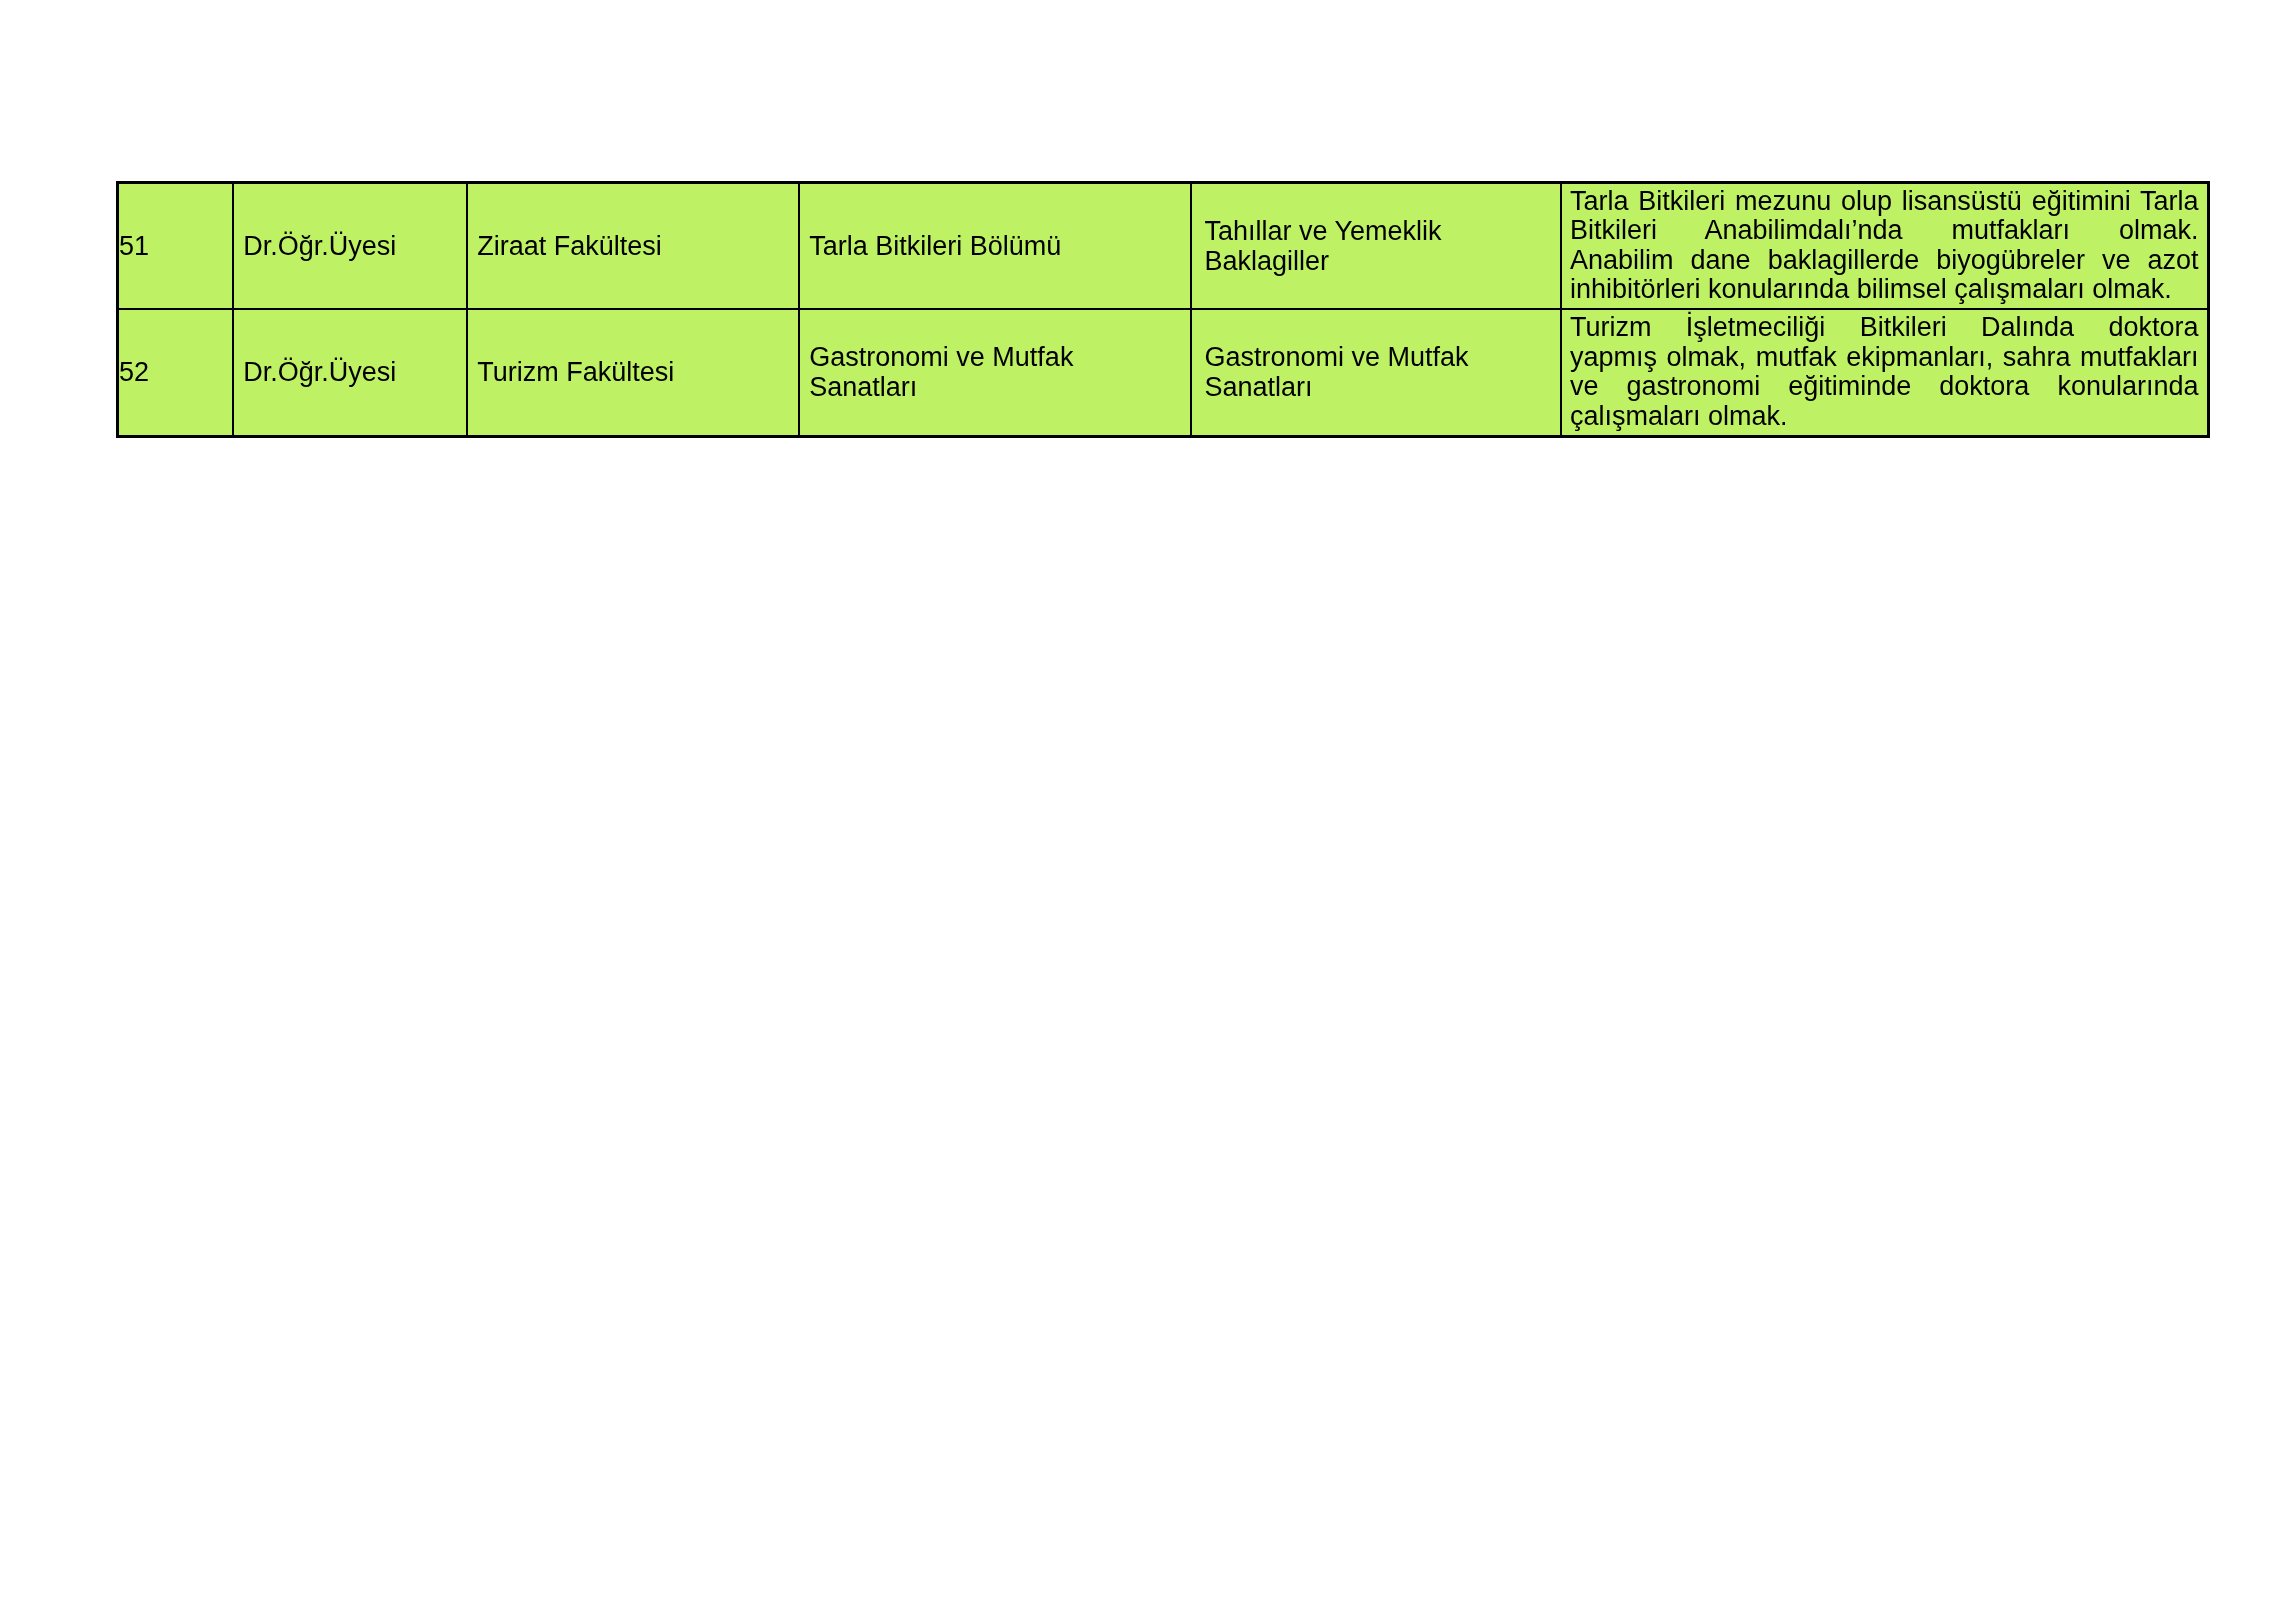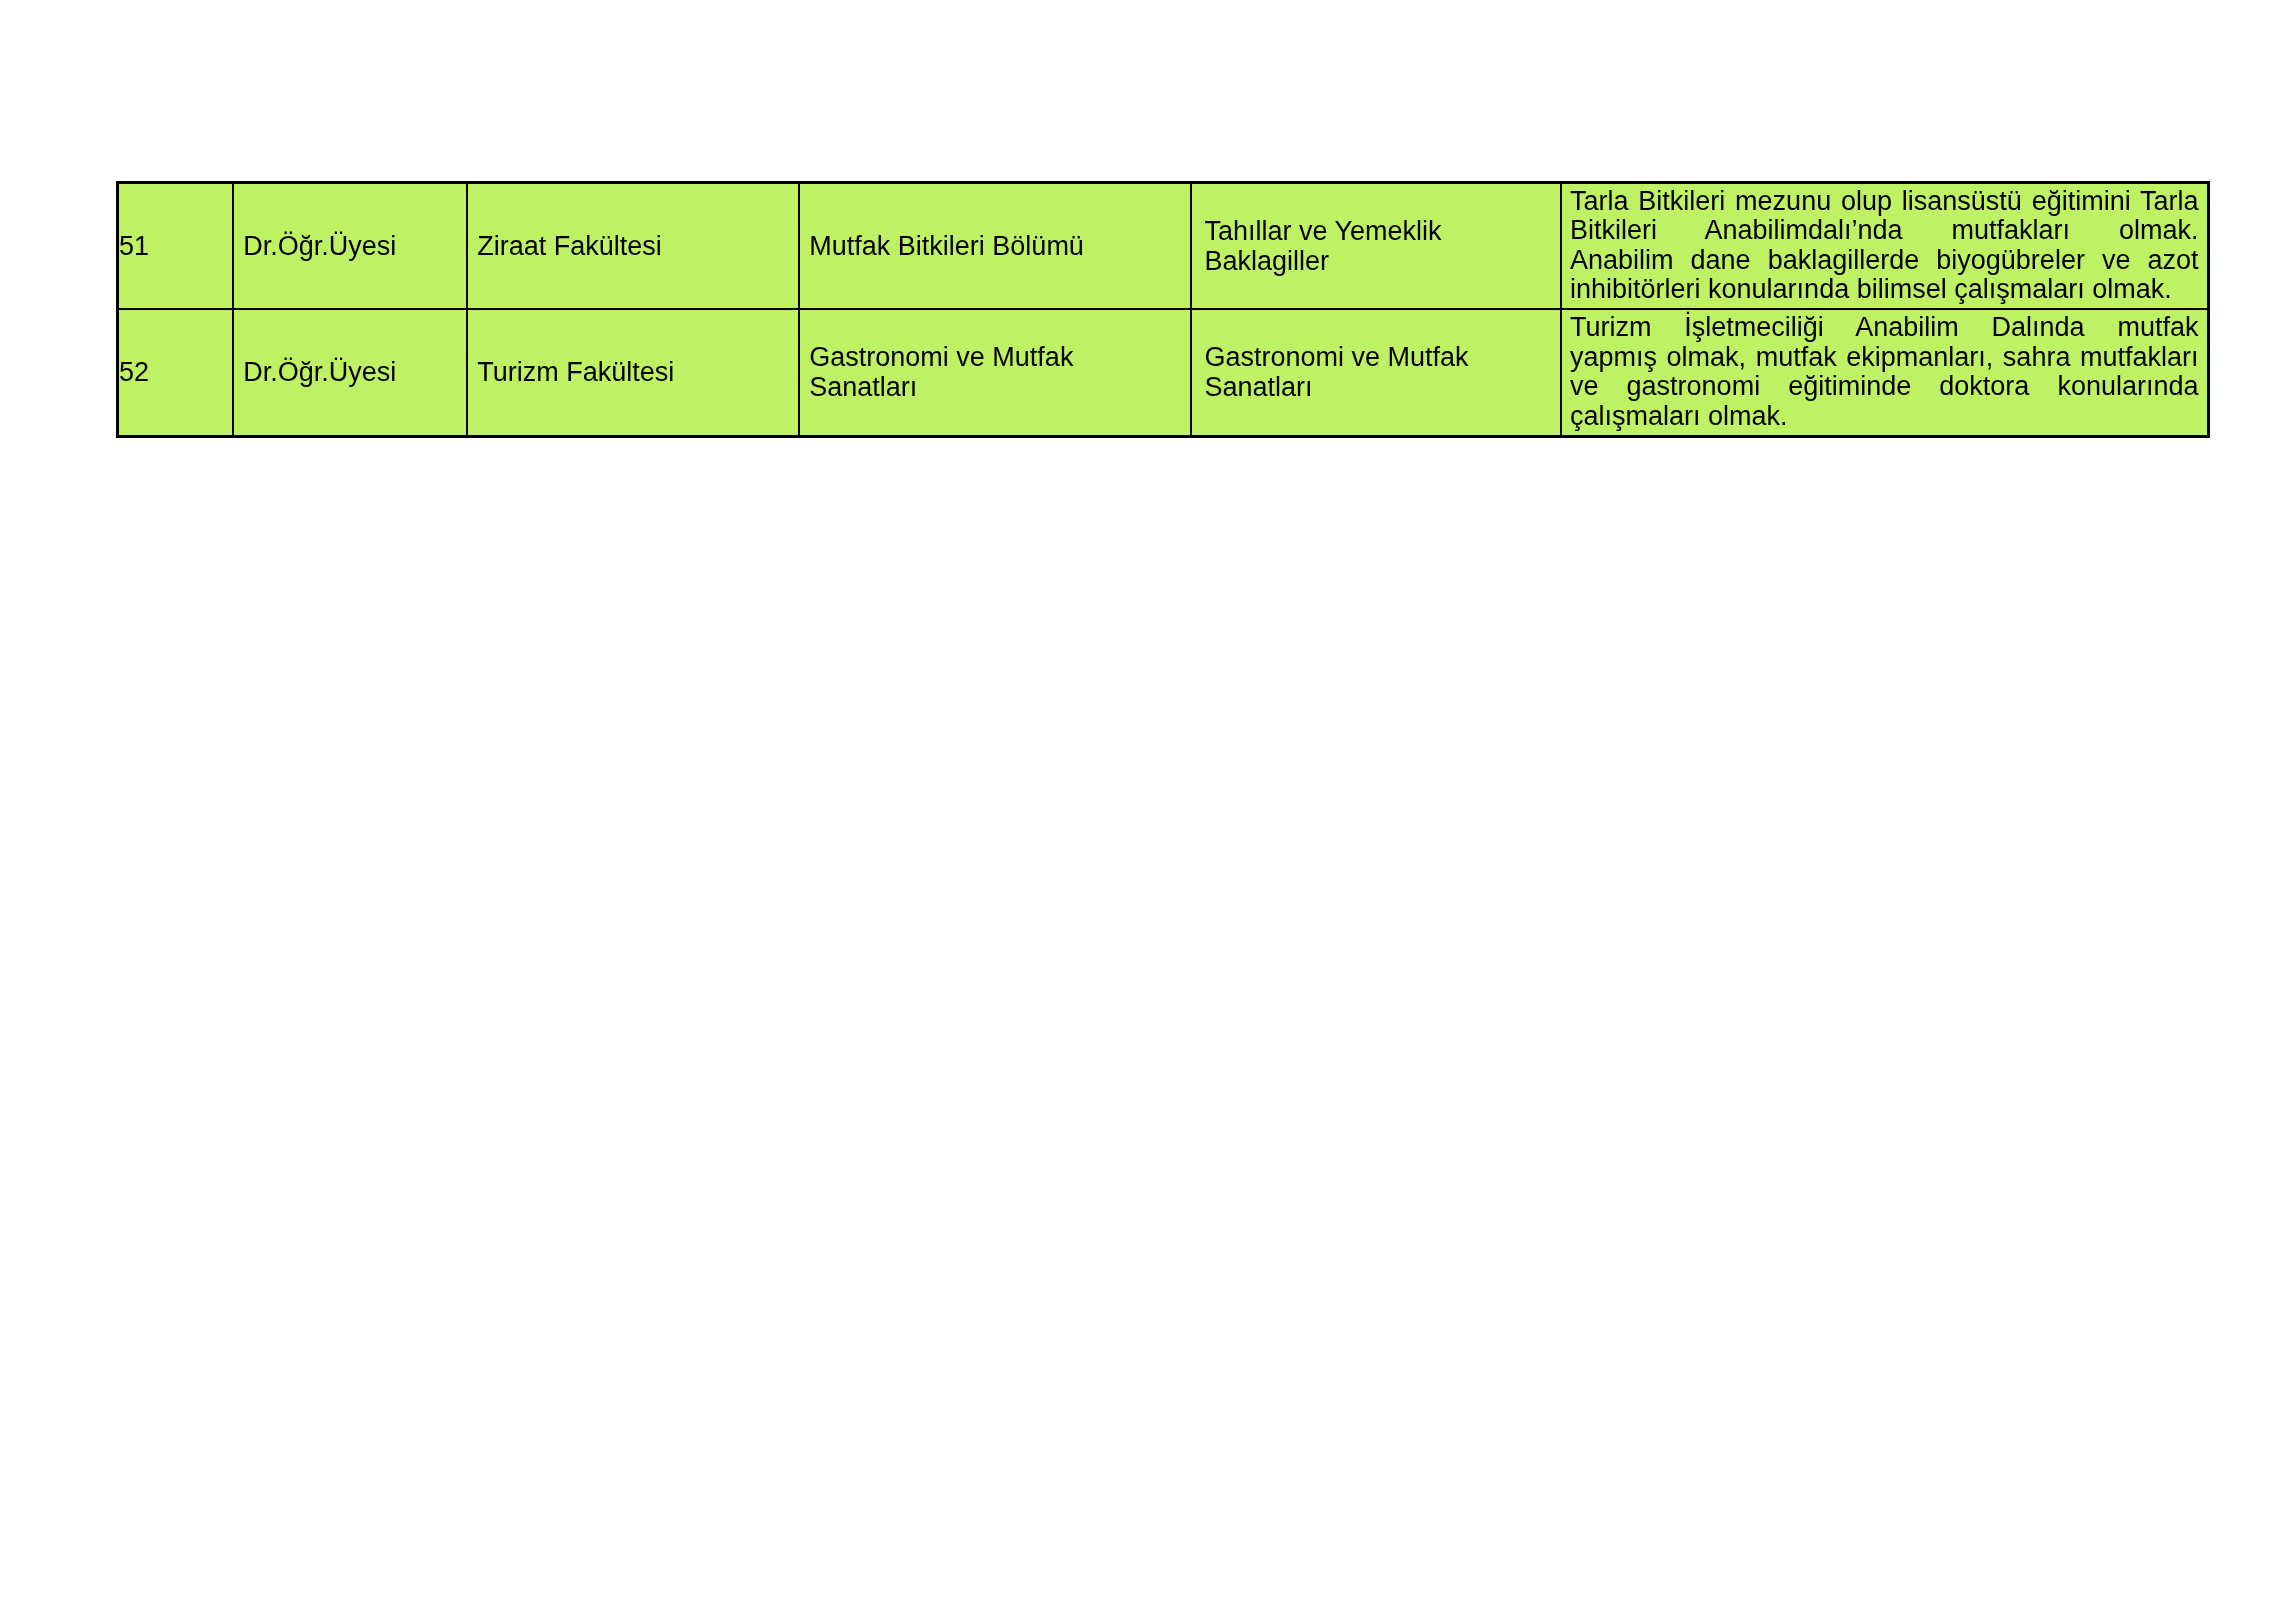--- a/index.html
+++ b/index.html
@@ -82,21 +82,21 @@
       <col class="c-anabilim">
       <col class="c-aciklama">
     </colgroup>
     <tbody>
 
       <tr class="row-51">
         <td class="cell-num">51</td>
         <td class="cell-txt">Dr.Öğr.Üyesi</td>
         <td class="cell-txt">Ziraat Fakültesi</td>
         <td class="cell-txt">
-          <div class="cell-line">Mutfak Bitkileri Bölümü</div>
+          <div class="cell-line">Tarla Bitkileri Bölümü</div>
         </td>
         <td class="cell-txt cell-anabilim">
           <div class="cell-line">Tahıllar ve Yemeklik</div>
           <div class="cell-line">Baklagiller</div>
         </td>
         <td class="cell-req">
           <div class="req-line">Tarla Bitkileri mezunu olup lisansüstü eğitimini Tarla</div>
           <div class="req-line">Bitkileri Anabilimdalı’nda mutfakları olmak.</div>
           <div class="req-line">Anabilim dane baklagillerde biyogübreler ve azot</div>
           <div class="req-line last">inhibitörleri konularında bilimsel çalışmaları olmak.</div>
@@ -109,21 +109,21 @@
         <td class="cell-txt">Turizm Fakültesi</td>
         <td class="cell-txt">
           <div class="cell-line">Gastronomi ve Mutfak</div>
           <div class="cell-line">Sanatları</div>
         </td>
         <td class="cell-txt cell-anabilim">
           <div class="cell-line">Gastronomi ve Mutfak</div>
           <div class="cell-line">Sanatları</div>
         </td>
         <td class="cell-req">
-          <div class="req-line">Turizm İşletmeciliği Anabilim Dalında mutfak</div>
+          <div class="req-line">Turizm İşletmeciliği Bitkileri Dalında doktora</div>
           <div class="req-line">yapmış olmak, mutfak ekipmanları, sahra mutfakları</div>
           <div class="req-line">ve gastronomi eğitiminde doktora konularında</div>
           <div class="req-line last">çalışmaları olmak.</div>
         </td>
       </tr>
 
     </tbody>
   </table>
 
 </div>

